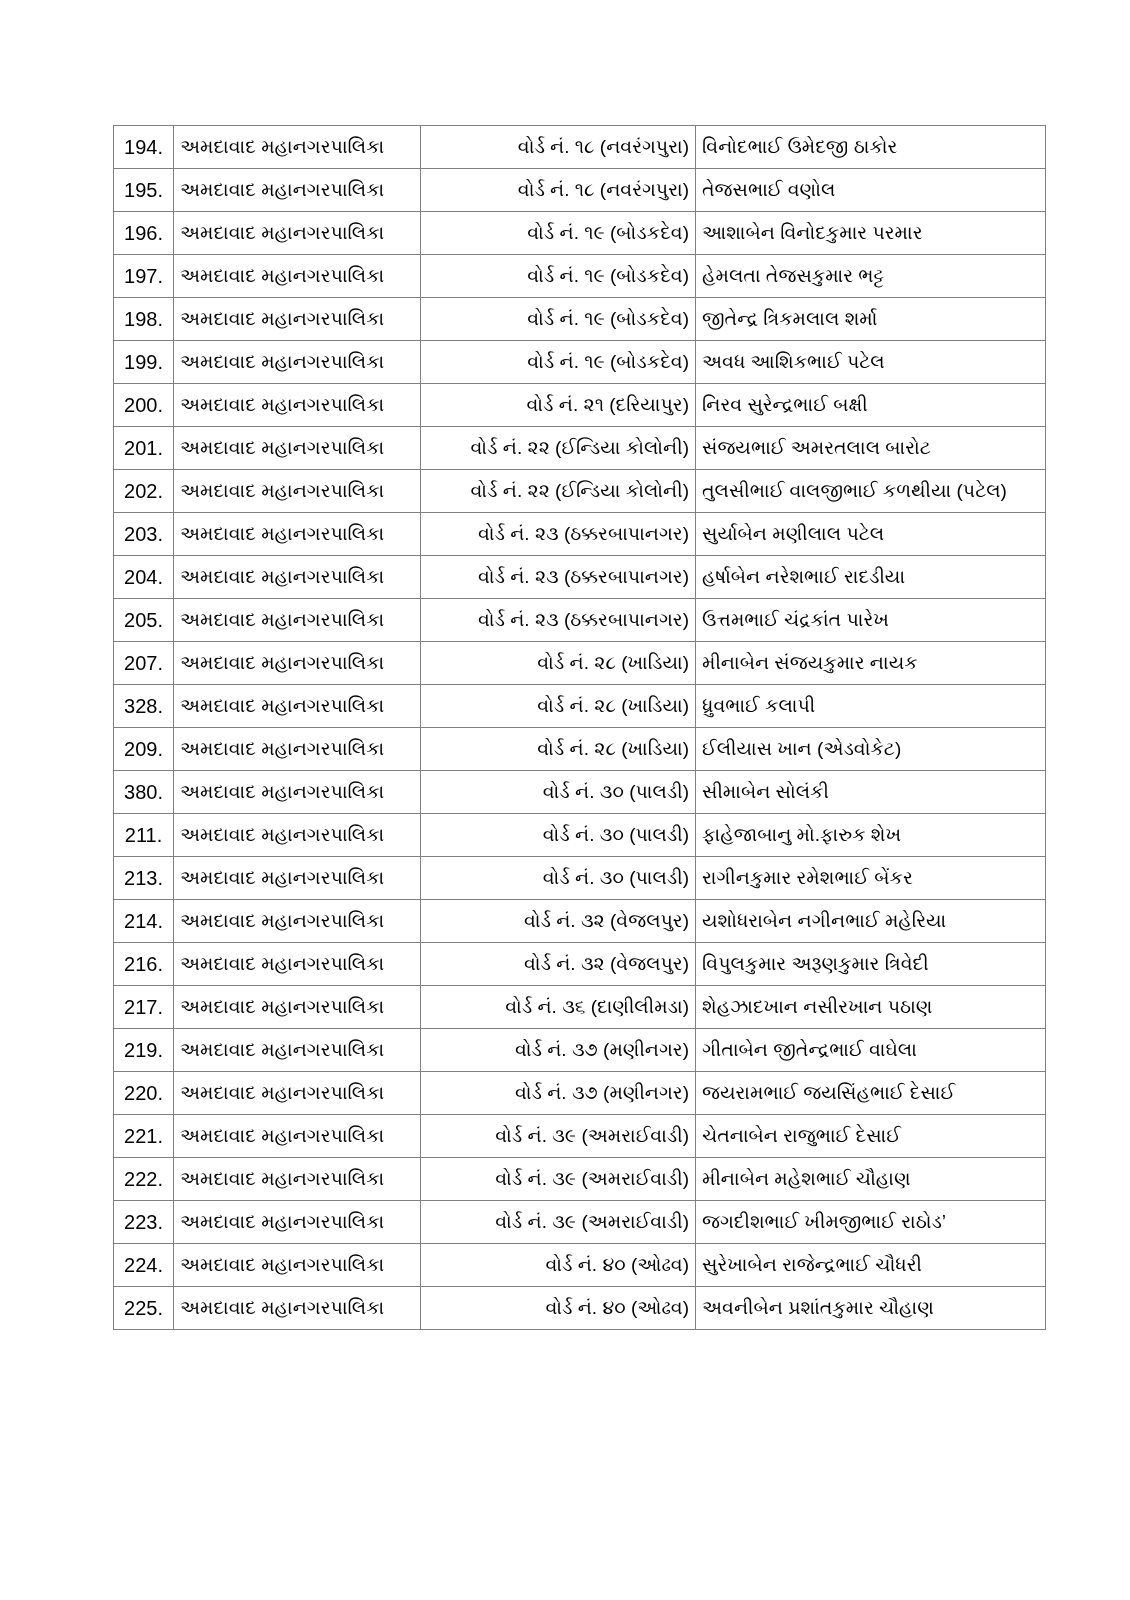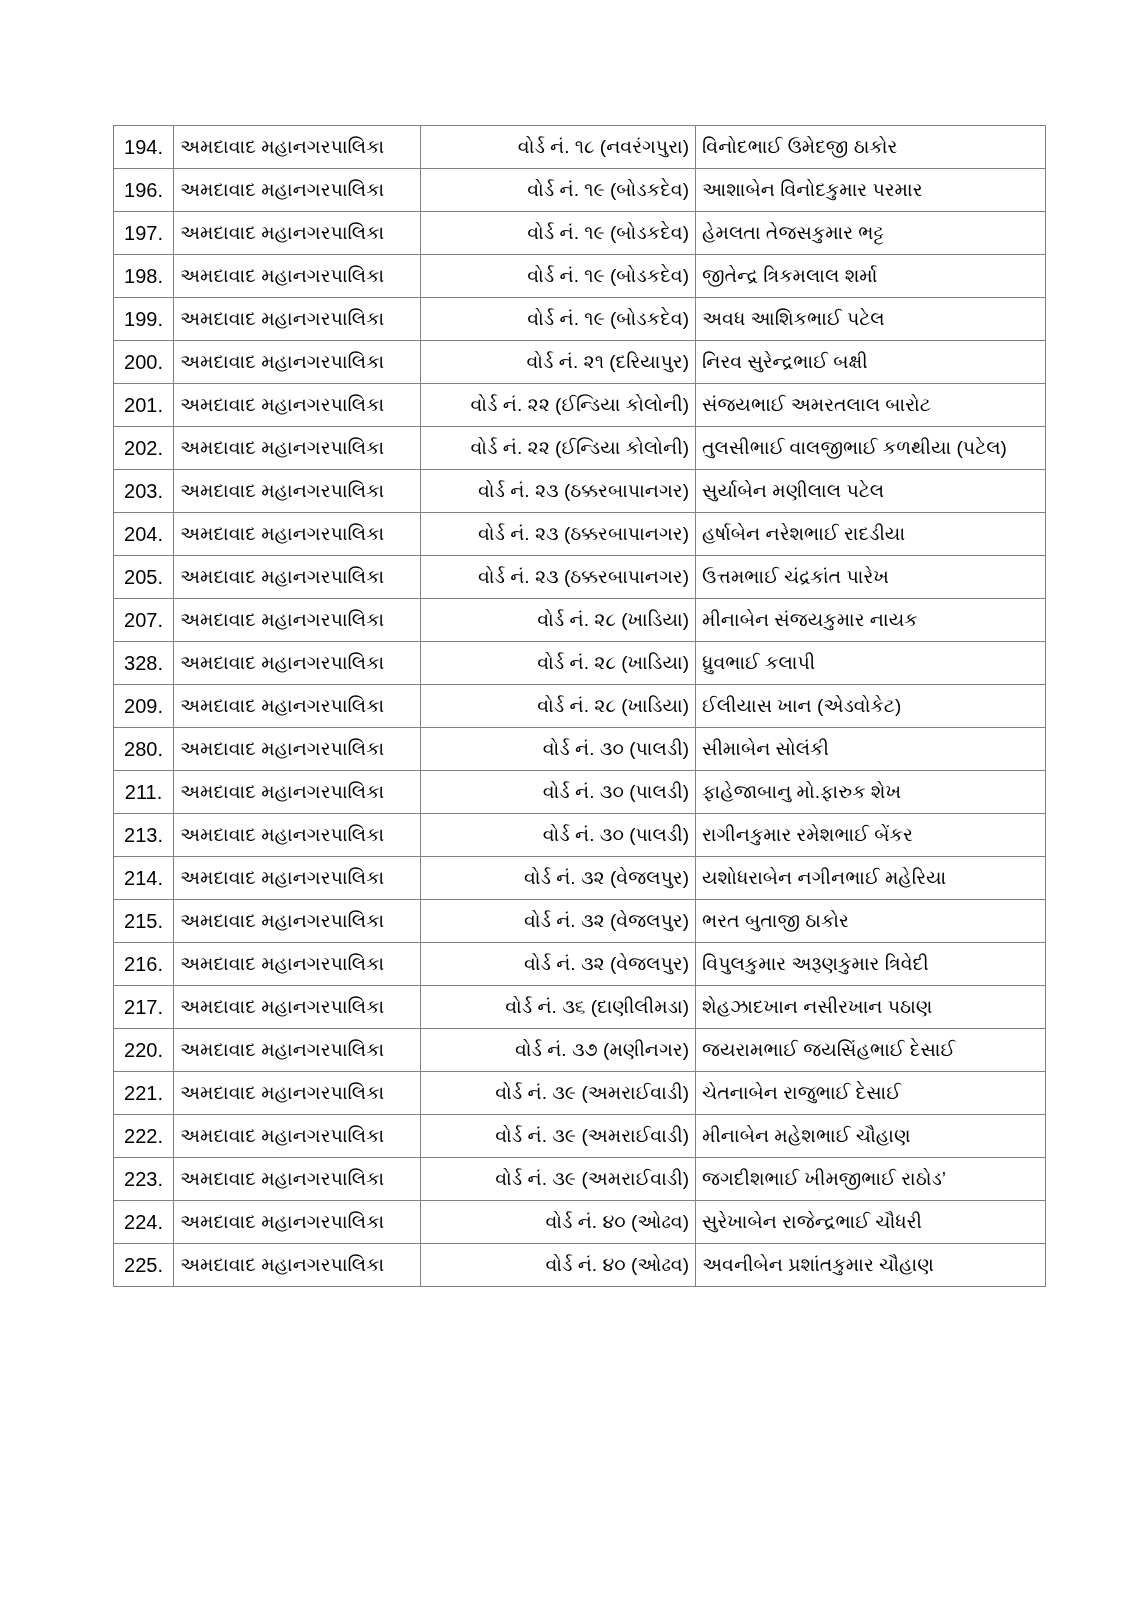--- a/index.html
+++ b/index.html
@@ -89,20 +89,26 @@
         <col class="c-name">
       </colgroup>
       <tbody id="roster-body">
           <tr>
             <td class="sr">194.</td>
             <td class="guj body-col">અમદાવાદ મહાનગરપાલિકા</td>
             <td class="guj ward-col">વોર્ડ નં. ૧૮ (નવરંગપુરા)</td>
             <td class="guj name-col">વિનોદભાઈ ઉમેદજી ઠાકોર</td>
           </tr>
           <tr>
+            <td class="sr">195.</td>
+            <td class="guj body-col">અમદાવાદ મહાનગરપાલિકા</td>
+            <td class="guj ward-col">વોર્ડ નં. ૧૮ (નવરંગપુરા)</td>
+            <td class="guj name-col">તેજસભાઈ વણોલ</td>
+          </tr>
+          <tr>
             <td class="sr">196.</td>
             <td class="guj body-col">અમદાવાદ મહાનગરપાલિકા</td>
             <td class="guj ward-col">વોર્ડ નં. ૧૯ (બોડકદેવ)</td>
             <td class="guj name-col">આશાબેન વિનોદકુમાર પરમાર</td>
           </tr>
           <tr>
             <td class="sr">197.</td>
             <td class="guj body-col">અમદાવાદ મહાનગરપાલિકા</td>
             <td class="guj ward-col">વોર્ડ નં. ૧૯ (બોડકદેવ)</td>
             <td class="guj name-col">હેમલતા તેજસકુમાર ભટ્ટ</td>
@@ -167,21 +173,21 @@
             <td class="guj ward-col">વોર્ડ નં. ૨૮ (ખાડિયા)</td>
             <td class="guj name-col">ધ્રુવભાઈ કલાપી</td>
           </tr>
           <tr>
             <td class="sr">209.</td>
             <td class="guj body-col">અમદાવાદ મહાનગરપાલિકા</td>
             <td class="guj ward-col">વોર્ડ નં. ૨૮ (ખાડિયા)</td>
             <td class="guj name-col">ઈલીયાસ ખાન (એડવોકેટ)</td>
           </tr>
           <tr>
-            <td class="sr">280.</td>
+            <td class="sr">380.</td>
             <td class="guj body-col">અમદાવાદ મહાનગરપાલિકા</td>
             <td class="guj ward-col">વોર્ડ નં. ૩૦ (પાલડી)</td>
             <td class="guj name-col">સીમાબેન સોલંકી</td>
           </tr>
           <tr>
             <td class="sr">211.</td>
             <td class="guj body-col">અમદાવાદ મહાનગરપાલિકા</td>
             <td class="guj ward-col">વોર્ડ નં. ૩૦ (પાલડી)</td>
             <td class="guj name-col">ફાહેજાબાનુ મો.ફારુક શેખ</td>
           </tr>
@@ -191,36 +197,36 @@
             <td class="guj ward-col">વોર્ડ નં. ૩૦ (પાલડી)</td>
             <td class="guj name-col">રાગીનકુમાર રમેશભાઈ બેંકર</td>
           </tr>
           <tr>
             <td class="sr">214.</td>
             <td class="guj body-col">અમદાવાદ મહાનગરપાલિકા</td>
             <td class="guj ward-col">વોર્ડ નં. ૩૨ (વેજલપુર)</td>
             <td class="guj name-col">યશોધરાબેન નગીનભાઈ મહેરિયા</td>
           </tr>
           <tr>
-            <td class="sr">215.</td>
-            <td class="guj body-col">અમદાવાદ મહાનગરપાલિકા</td>
-            <td class="guj ward-col">વોર્ડ નં. ૩૨ (વેજલપુર)</td>
-            <td class="guj name-col">ભરત બુતાજી ઠાકોર</td>
-          </tr>
-          <tr>
             <td class="sr">216.</td>
             <td class="guj body-col">અમદાવાદ મહાનગરપાલિકા</td>
             <td class="guj ward-col">વોર્ડ નં. ૩૨ (વેજલપુર)</td>
             <td class="guj name-col">વિપુલકુમાર અરૂણકુમાર ત્રિવેદી</td>
           </tr>
           <tr>
             <td class="sr">217.</td>
             <td class="guj body-col">અમદાવાદ મહાનગરપાલિકા</td>
             <td class="guj ward-col">વોર્ડ નં. ૩૬ (દાણીલીમડા)</td>
             <td class="guj name-col">શેહઝાદખાન નસીરખાન પઠાણ</td>
+          </tr>
+          <tr>
+            <td class="sr">219.</td>
+            <td class="guj body-col">અમદાવાદ મહાનગરપાલિકા</td>
+            <td class="guj ward-col">વોર્ડ નં. ૩૭ (મણીનગર)</td>
+            <td class="guj name-col">ગીતાબેન જીતેન્દ્રભાઈ વાઘેલા</td>
           </tr>
           <tr>
             <td class="sr">220.</td>
             <td class="guj body-col">અમદાવાદ મહાનગરપાલિકા</td>
             <td class="guj ward-col">વોર્ડ નં. ૩૭ (મણીનગર)</td>
             <td class="guj name-col">જયરામભાઈ જયસિંહભાઈ દેસાઈ</td>
           </tr>
           <tr>
             <td class="sr">221.</td>
             <td class="guj body-col">અમદાવાદ મહાનગરપાલિકા</td>

